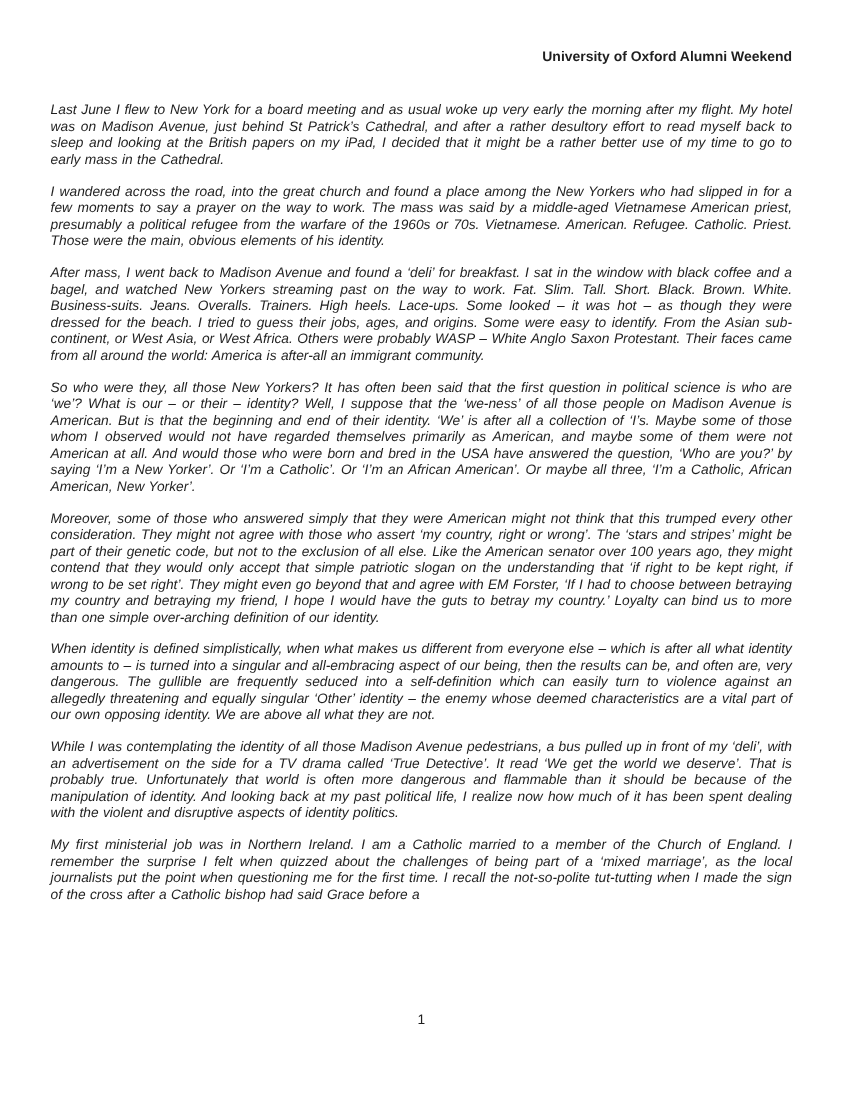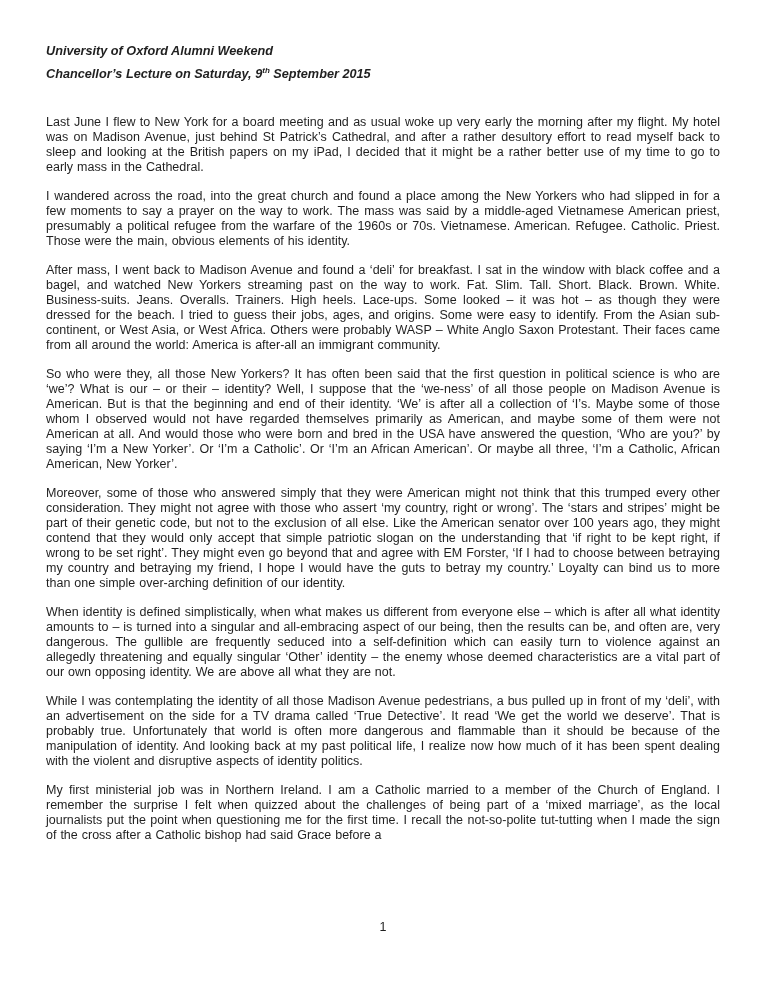--- a/index.html
+++ b/index.html
@@ -16,37 +16,37 @@
     color: #1f1f1f;
     overflow: hidden;
   }
   .doc-content {
     position: absolute;
     left: 46px;
     right: 48px;
     top: 40px;
   }
   .doc-header {
-    text-align: left;
+    text-align: right;
     font-weight: bold;
-    font-style: italic;
   }
   .doc-header .title-line {
     font-size: 12.7px;
     line-height: 22.5px;
     margin: 0;
     font-weight: bold;
   }
   .doc-header sup {
     font-size: 8px;
     vertical-align: super;
     line-height: 0;
   }
   .doc-body {
     margin-top: 30px;
+    font-style: italic;
   }
   .doc-body p {
     font-size: 12.5px;
     line-height: 15px;
     text-align: justify;
     margin: 0 0 14px 0;
     word-spacing: 0.5px;
   }
   .page-number {
     position: absolute;
@@ -59,21 +59,20 @@
   }
 </style>
 </head>
 <body>
 
 <div class="page">
   <div class="doc-content">
 
     <header class="doc-header">
       <div class="title-line">University of Oxford Alumni Weekend</div>
-      <div class="title-line"><span>Chancellor’s Lecture on Saturday, 9</span><sup>th</sup><span> September 2015</span></div>
     </header>
 
     <main class="doc-body">
       <p>Last June I flew to New York for a board meeting and as usual woke up very early the morning after my flight. My hotel was on Madison Avenue, just behind St Patrick’s Cathedral, and after a rather desultory effort to read myself back to sleep and looking at the British papers on my iPad, I decided that it might be a rather better use of my time to go to early mass in the Cathedral.</p>
       <p>I wandered across the road, into the great church and found a place among the New Yorkers who had slipped in for a few moments to say a prayer on the way to work. The mass was said by a middle-aged Vietnamese American priest, presumably a political refugee from the warfare of the 1960s or 70s. Vietnamese. American. Refugee. Catholic. Priest. Those were the main, obvious elements of his identity.</p>
       <p>After mass, I went back to Madison Avenue and found a ‘deli’ for breakfast. I sat in the window with black coffee and a bagel, and watched New Yorkers streaming past on the way to work. Fat. Slim. Tall. Short. Black. Brown. White. Business-suits. Jeans. Overalls. Trainers. High heels. Lace-ups. Some looked – it was hot – as though they were dressed for the beach. I tried to guess their jobs, ages, and origins. Some were easy to identify. From the Asian sub-continent, or West Asia, or West Africa. Others were probably WASP – White Anglo Saxon Protestant. Their faces came from all around the world: America is after-all an immigrant community.</p>
       <p>So who were they, all those New Yorkers? It has often been said that the first question in political science is who are ‘we’? What is our – or their – identity? Well, I suppose that the ‘we-ness’ of all those people on Madison Avenue is American. But is that the beginning and end of their identity. ‘We’ is after all a collection of ‘I’s. Maybe some of those whom I observed would not have regarded themselves primarily as American, and maybe some of them were not American at all. And would those who were born and bred in the USA have answered the question, ‘Who are you?’ by saying ‘I’m a New Yorker’. Or ‘I’m a Catholic’. Or ‘I’m an African American’. Or maybe all three, ‘I’m a Catholic, African American, New Yorker’.</p>
       <p>Moreover, some of those who answered simply that they were American might not think that this trumped every other consideration. They might not agree with those who assert ‘my country, right or wrong’. The ‘stars and stripes’ might be part of their genetic code, but not to the exclusion of all else. Like the American senator over 100 years ago, they might contend that they would only accept that simple patriotic slogan on the understanding that ‘if right to be kept right, if wrong to be set right’. They might even go beyond that and agree with EM Forster, ‘If I had to choose between betraying my country and betraying my friend, I hope I would have the guts to betray my country.’ Loyalty can bind us to more than one simple over-arching definition of our identity.</p>
       <p>When identity is defined simplistically, when what makes us different from everyone else – which is after all what identity amounts to – is turned into a singular and all-embracing aspect of our being, then the results can be, and often are, very dangerous. The gullible are frequently seduced into a self-definition which can easily turn to violence against an allegedly threatening and equally singular ‘Other’ identity – the enemy whose deemed characteristics are a vital part of our own opposing identity. We are above all what they are not.</p>
       <p>While I was contemplating the identity of all those Madison Avenue pedestrians, a bus pulled up in front of my ‘deli’, with an advertisement on the side for a TV drama called ‘True Detective’. It read ‘We get the world we deserve’. That is probably true. Unfortunately that world is often more dangerous and flammable than it should be because of the manipulation of identity. And looking back at my past political life, I realize now how much of it has been spent dealing with the violent and disruptive aspects of identity politics.</p>

